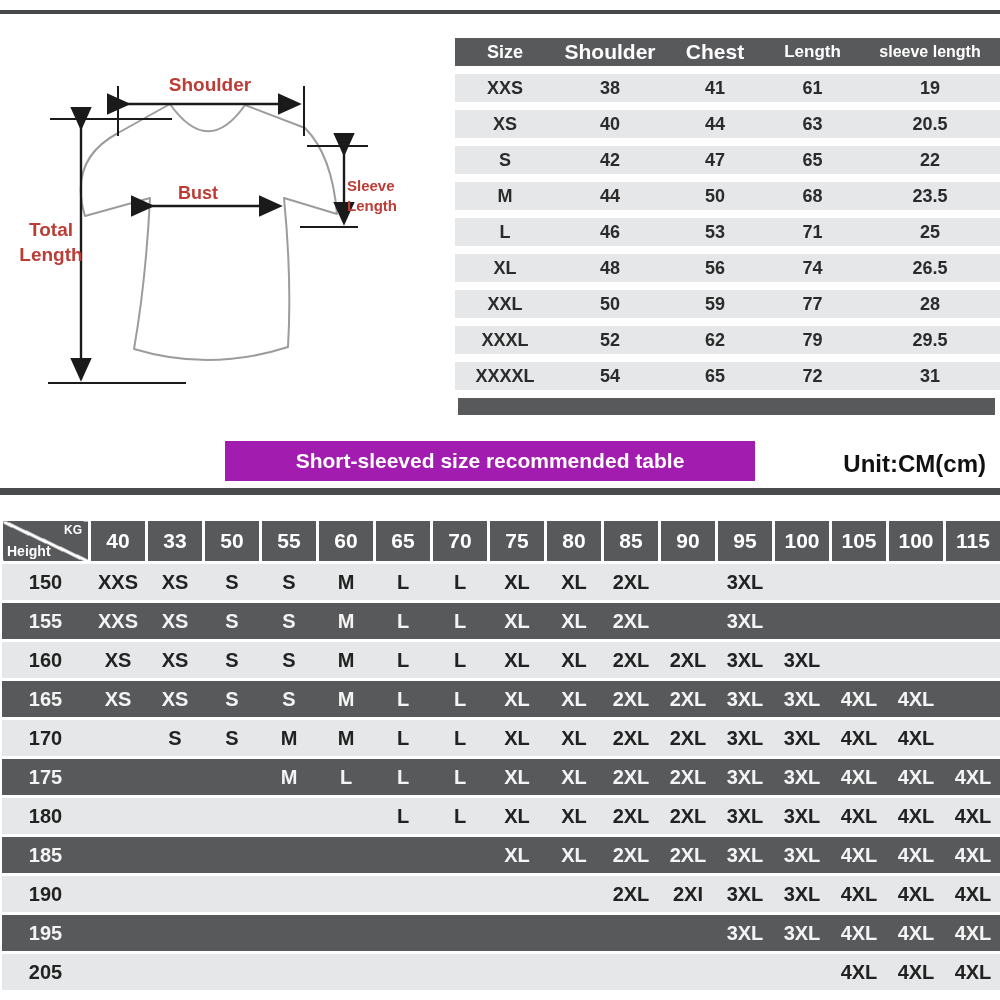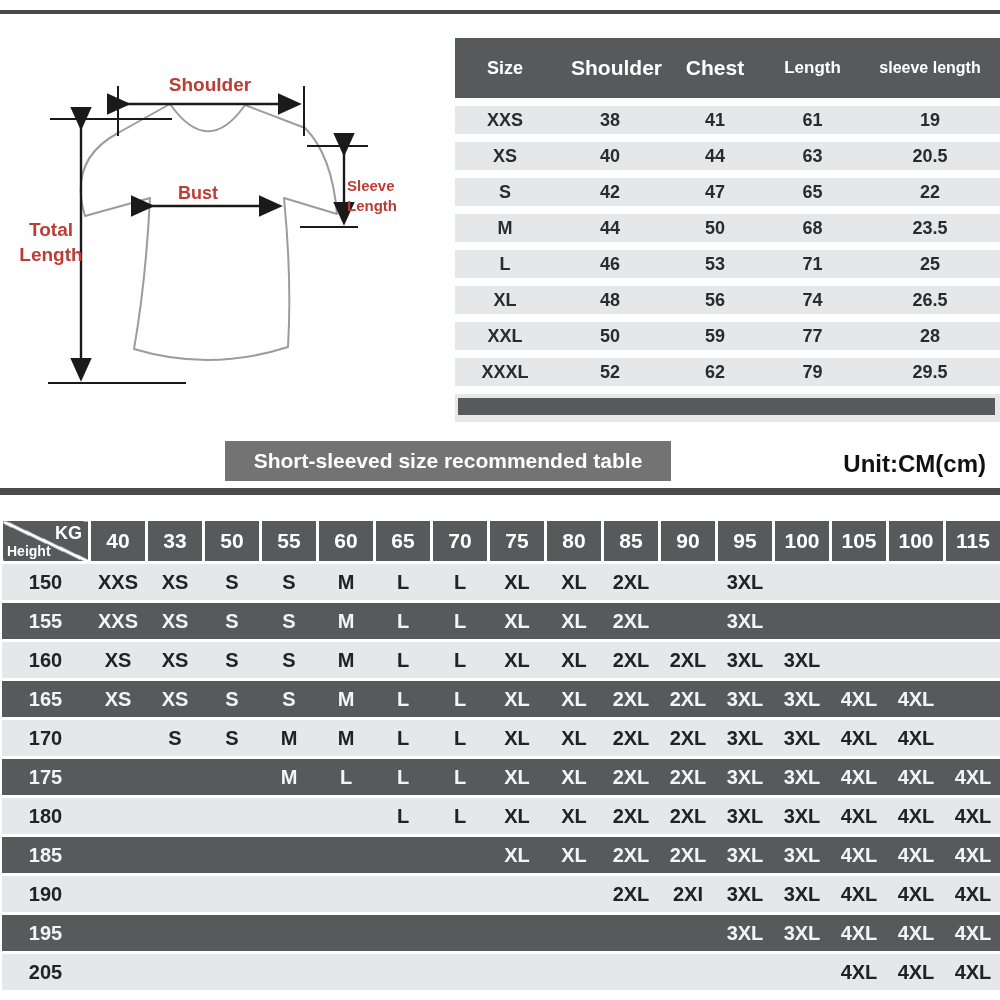--- a/index.html
+++ b/index.html
@@ -16,53 +16,53 @@
   #lbl-shoulder{left:160px;top:74px;width:100px;text-align:center;font-size:19px;}
   #lbl-bust{left:168px;top:183px;width:60px;text-align:center;font-size:18px;}
   #lbl-sleeve{left:347px;top:176px;width:66px;font-size:15px;line-height:1.3;}
   #lbl-total{left:12px;top:218px;width:78px;text-align:center;font-size:19px;line-height:1.3;}
 
   
   #size-table{
     position:absolute;left:455px;top:30px;width:545px;
     border-collapse:separate;border-spacing:0 8px;table-layout:fixed;
   }
-  #size-table th{background:#58595b;color:#fff;height:28px;font-weight:bold;padding:16px;}
+  #size-table th{background:#58595b;color:#fff;height:28px;font-weight:bold;padding:0;}
   #size-table thead th:nth-child(1){font-size:18px;}
   #size-table thead th:nth-child(2){font-size:21px;}
   #size-table thead th:nth-child(3){font-size:21px;}
   #size-table thead th:nth-child(4){font-size:17px;}
   #size-table thead th:nth-child(5){font-size:16px;}
   #size-table td{
     background:#e6e7e8;color:#2b2b2b;height:28px;text-align:center;
     font-weight:bold;font-size:18px;padding:0;
   }
   #size-table-footer{position:absolute;left:458px;top:398px;width:537px;height:17px;background:#58595b;}
 
   
   #banner{
-    position:absolute;left:225px;top:441px;width:446px;height:40px;background:#737373;
+    position:absolute;left:225px;top:441px;width:530px;height:40px;background:#a21caf;
     color:#fff;font-size:21px;font-weight:bold;display:flex;align-items:center;justify-content:center;
   }
   #unit-label{position:absolute;right:14px;top:450px;font-size:24px;font-weight:bold;color:#111;}
 
   
   #rec-table{
     position:absolute;left:0;top:518px;width:1000px;table-layout:fixed;
     border-collapse:collapse;
   }
   #rec-table th{
     background:#58595b;color:#fff;border:3px solid #fff;height:40px;
     font-size:21px;font-weight:bold;padding:0;text-align:center;
   }
   #rec-table th.corner{
     position:relative;
     background:linear-gradient(to top right,#58595b 47.5%,#fff 47.5%,#fff 52%,#58595b 52%);
   }
-  #rec-table th.corner .kg{position:absolute;right:6px;top:2px;font-size:18px;}
+  #rec-table th.corner .kg{position:absolute;right:6px;top:2px;font-size:12px;}
   #rec-table th.corner .height{position:absolute;left:4px;bottom:2px;font-size:14px;}
   #rec-table td{
     height:36px;border-bottom:3px solid #fff;text-align:center;
     font-size:20px;font-weight:bold;padding:0;
   }
   #rec-table tr.light td{background:#e6e7e8;color:#222;}
   #rec-table tr.dark td{background:#58595b;color:#f4f4f4;}
 </style>
 </head>
 <body>

